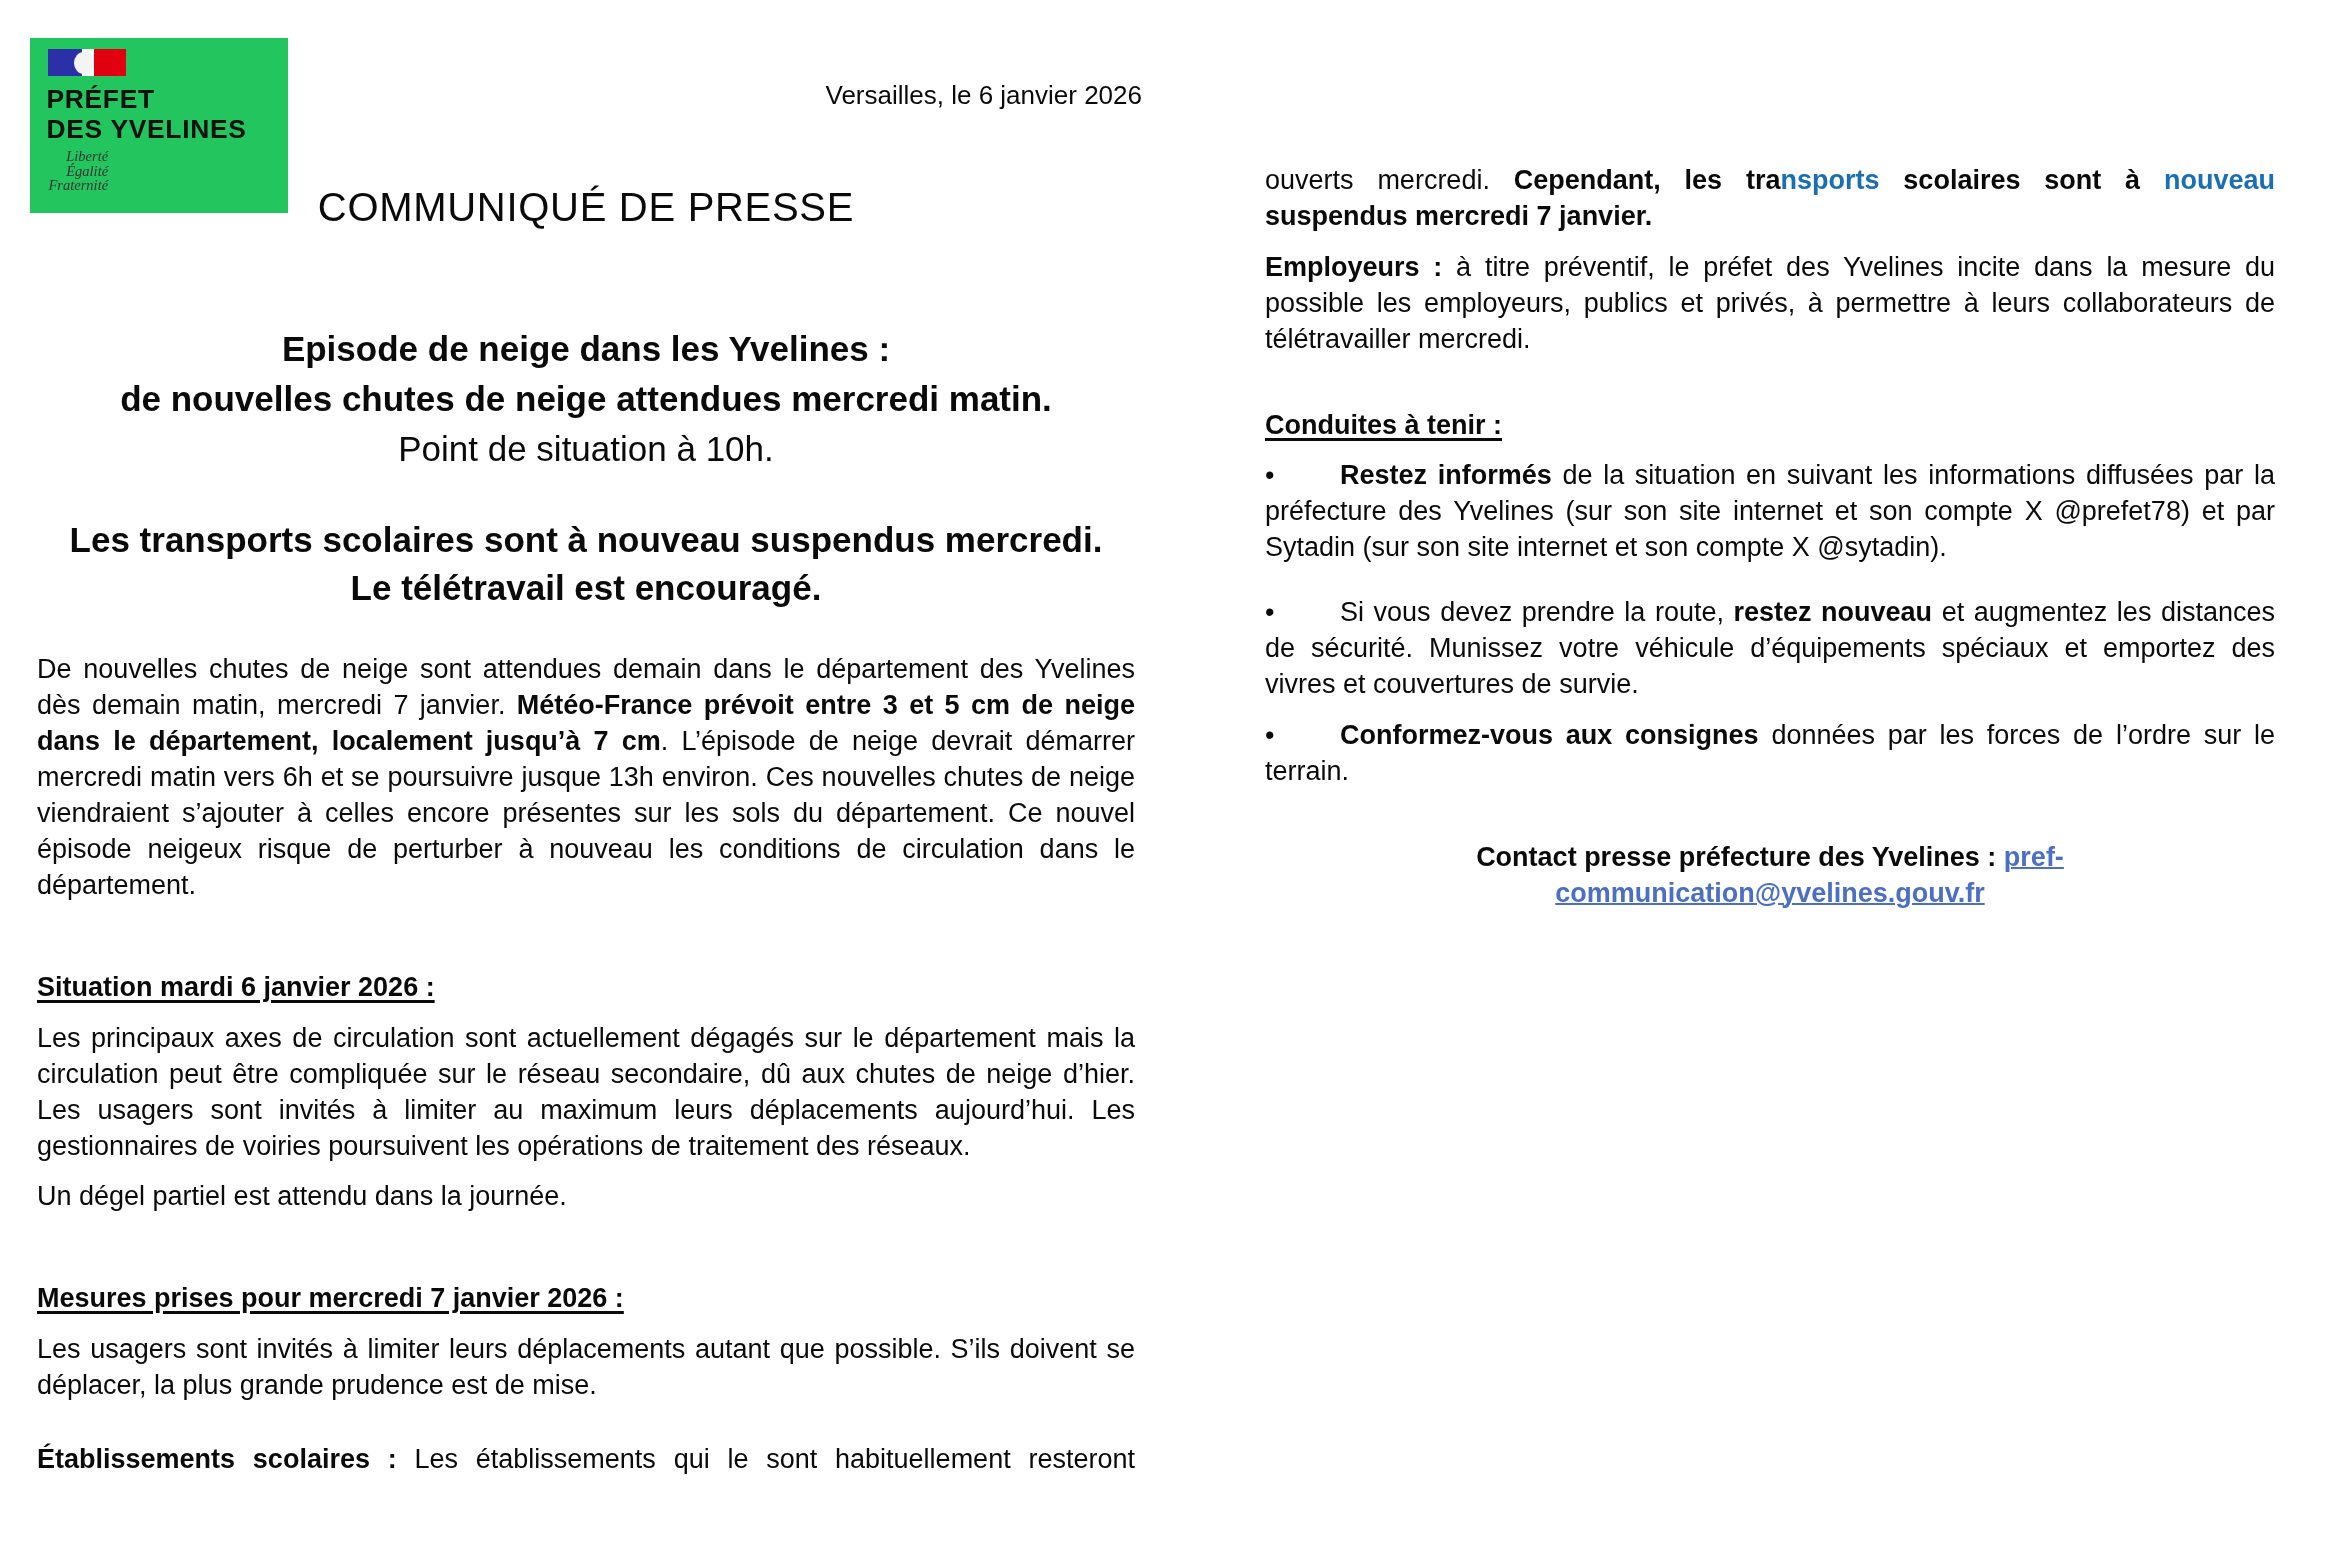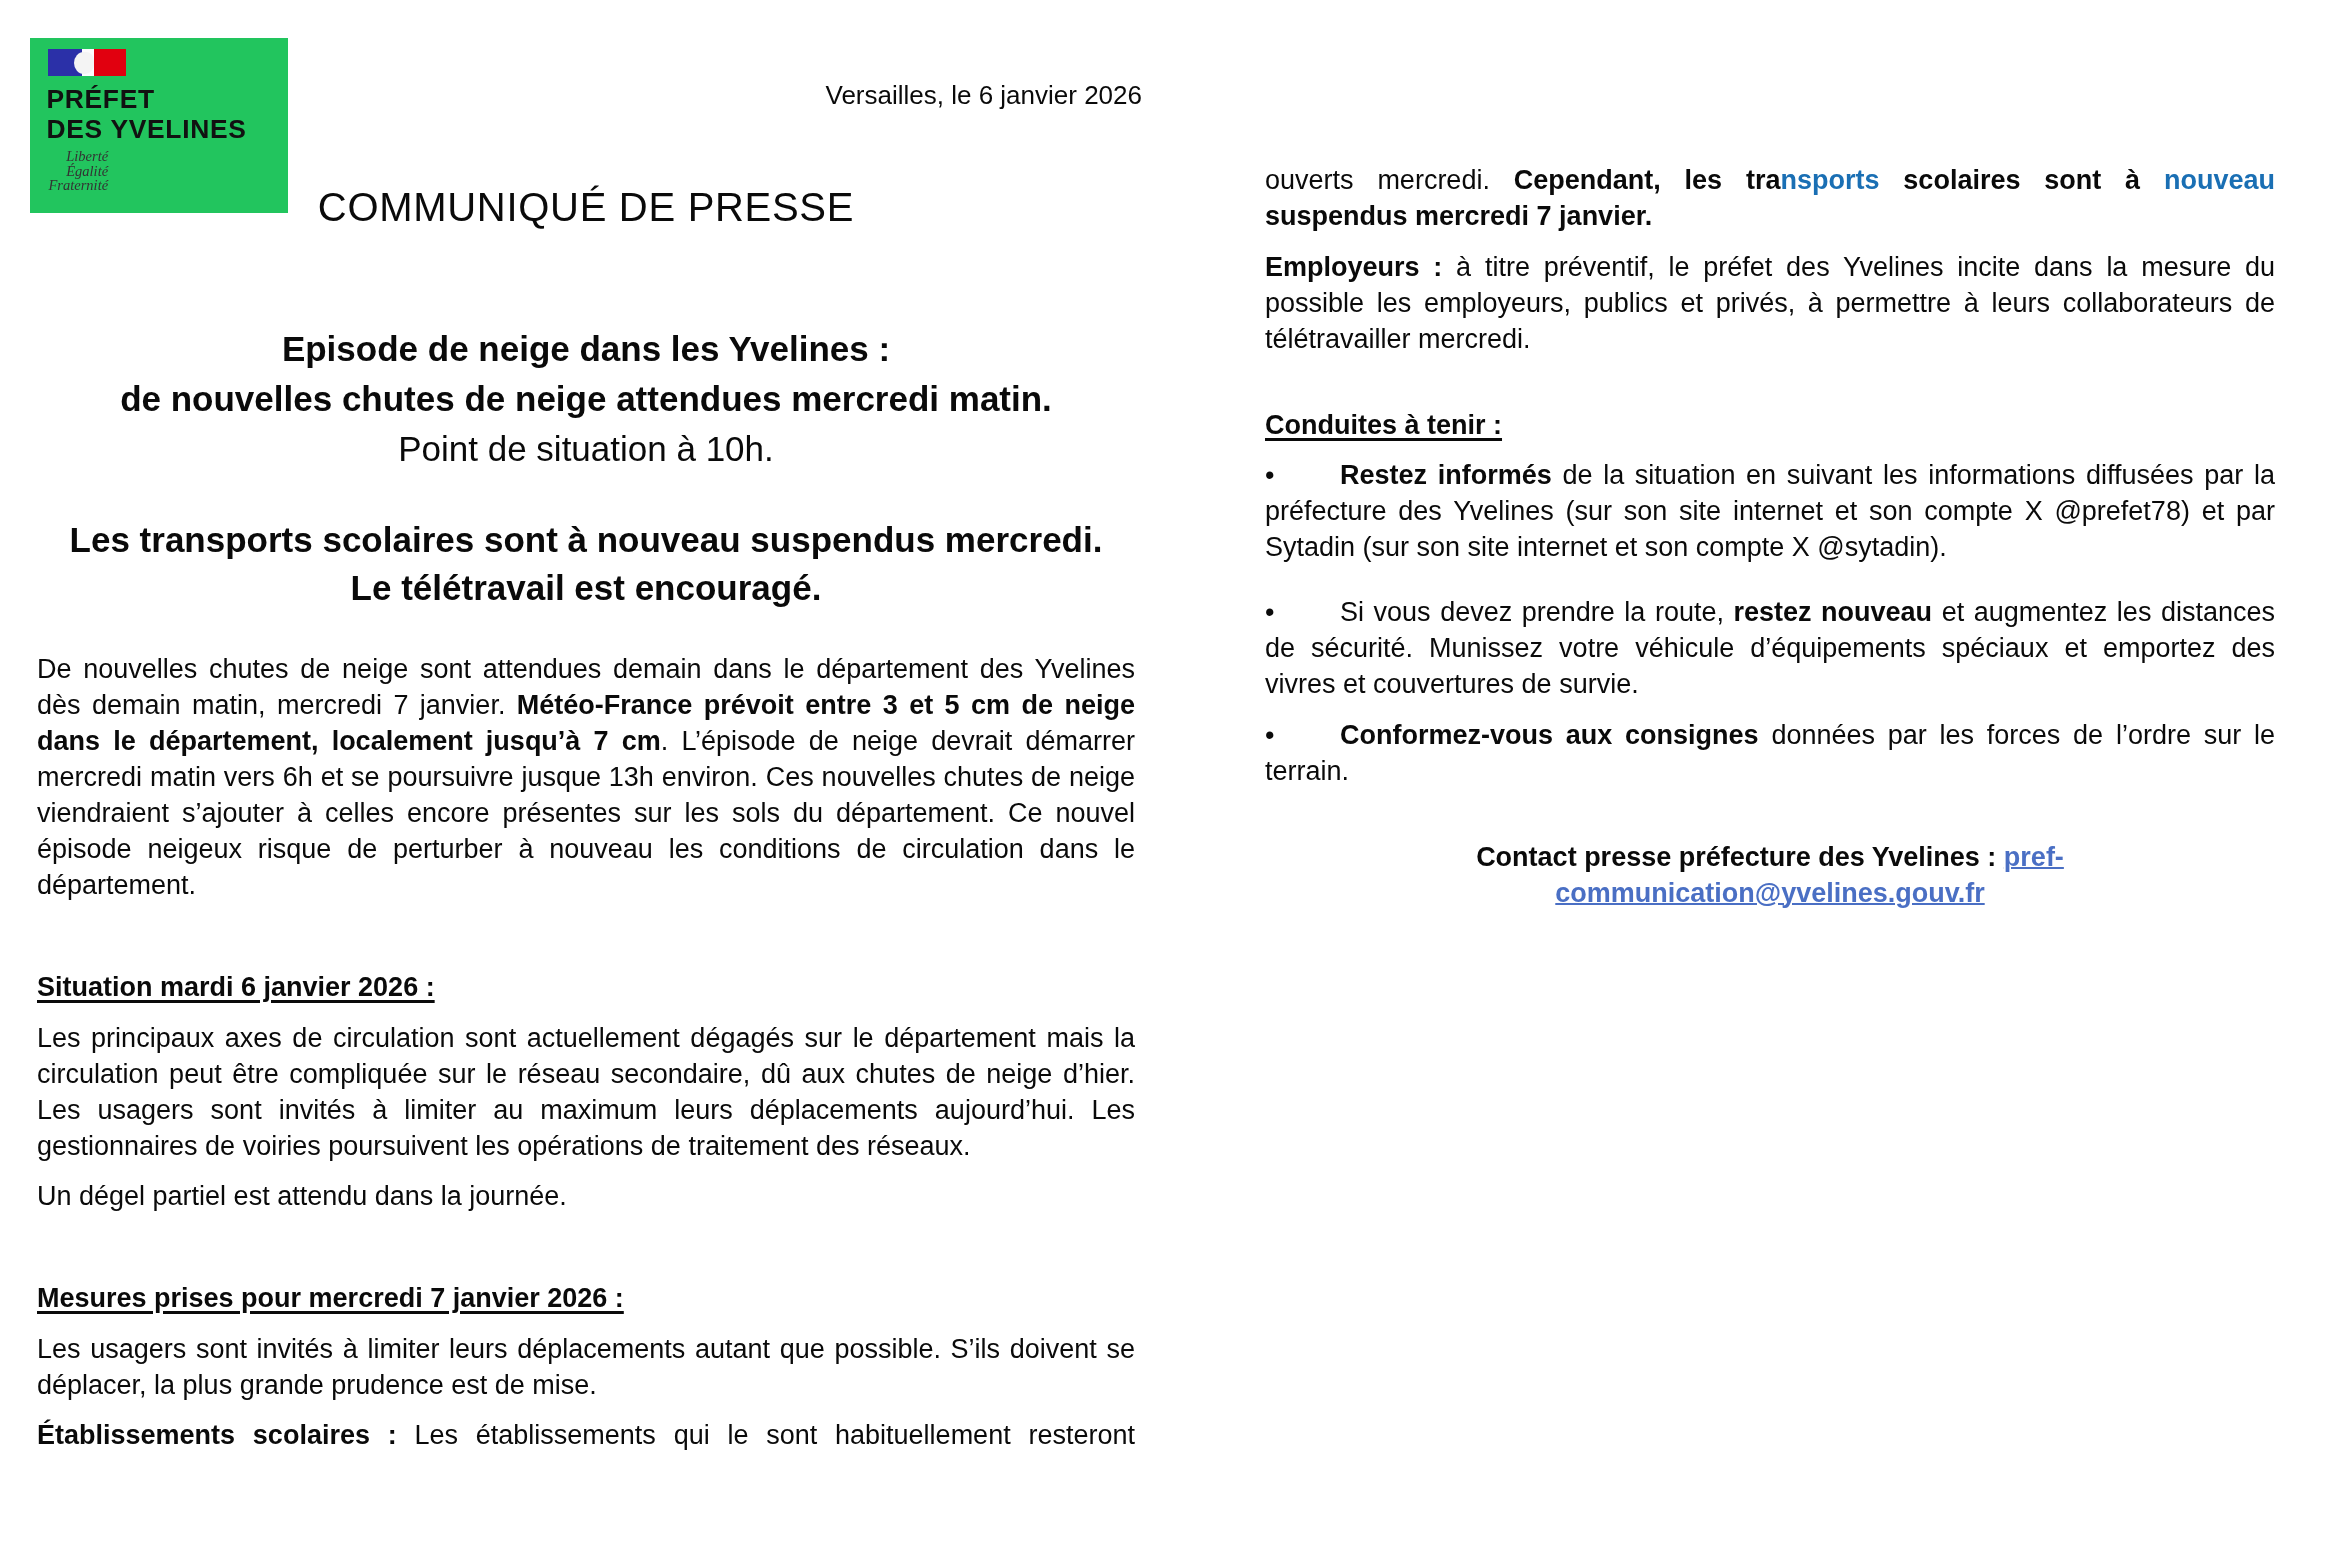--- a/index.html
+++ b/index.html
@@ -88,21 +88,21 @@
   <div class="gap-s"></div>
   <p>Les principaux axes de circulation sont actuellement dégagés sur le département mais la circulation peut être compliquée sur le réseau secondaire, dû aux chutes de neige d’hier. Les usagers sont invités à limiter au maximum leurs déplacements aujourd’hui. Les gestionnaires de voiries poursuivent les opérations de traitement des réseaux.</p>
   <div class="gap-s"></div>
   <p>Un dégel partiel est attendu dans la journée.</p>
 
   <div class="gap-l"></div>
   <p class="h-sec">Mesures prises pour mercredi 7 janvier 2026 :</p>
   <div class="gap-s"></div>
   <p>Les usagers sont invités à limiter leurs déplacements autant que possible. S’ils doivent se déplacer, la plus grande prudence est de mise.</p>
   <div class="gap-s"></div>
-  <p style="text-align-last: justify;"><b>Établissements scolaires :</b><span>&nbsp;Les établissements qui le sont habituellement resteront</span></p>
+  <p style="text-align-last: justify; margin-top: 24px;"><b>Établissements scolaires :</b><span>&nbsp;Les établissements qui le sont habituellement resteront</span></p>
 </div>
 
 <div class="abs col col-right">
   <p><span>ouverts mercredi. </span><b>Cependant, les tra</b><b class="blue">nsports</b><b> scolaires sont à </b><b class="blue">nouveau</b><b> suspendus mercredi 7 janvier.</b></p>
   <div class="gap-s"></div>
   <p><b>Employeurs :</b><span> à titre préventif, le préfet des Yvelines incite dans la mesure du possible les employeurs, publics et privés, à permettre à leurs collaborateurs de télétravailler mercredi.</span></p>
 
   <div class="gap-m"></div>
   <p class="h-sec">Conduites à tenir :</p>
   <div class="gap-s"></div>

